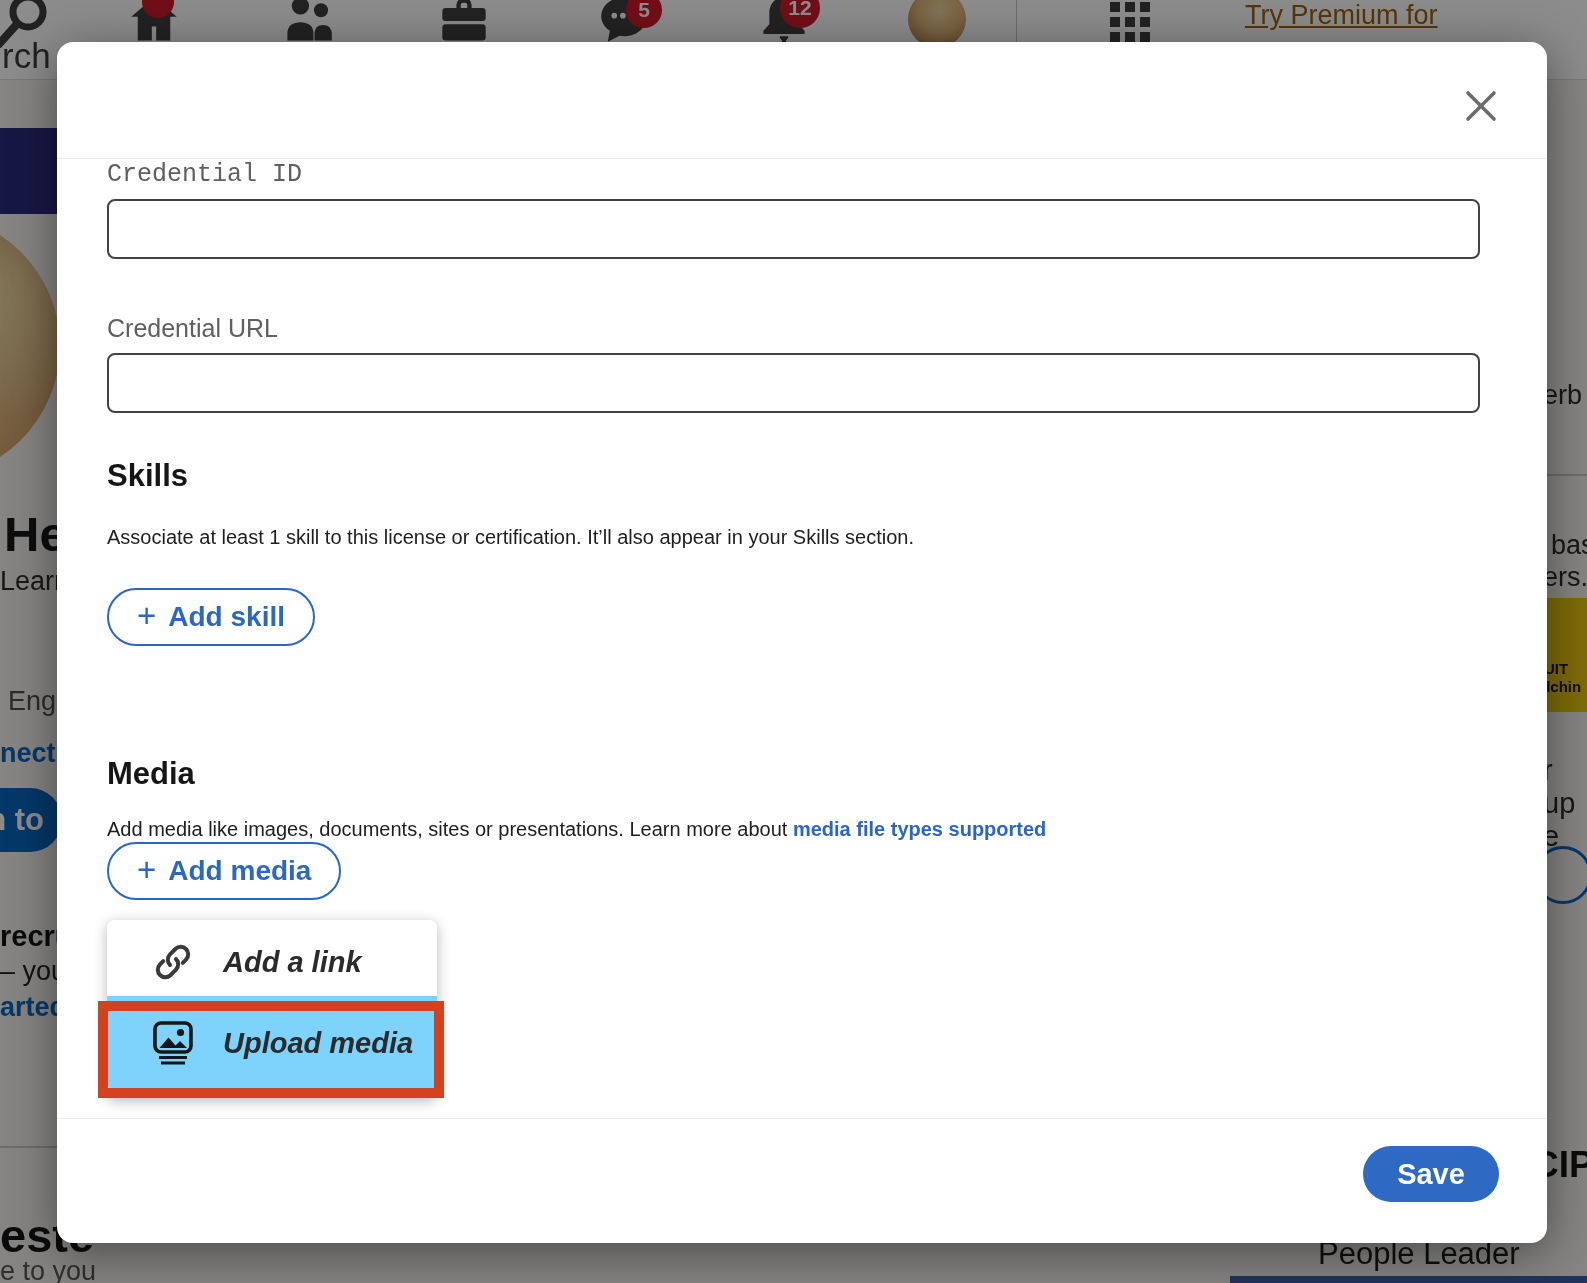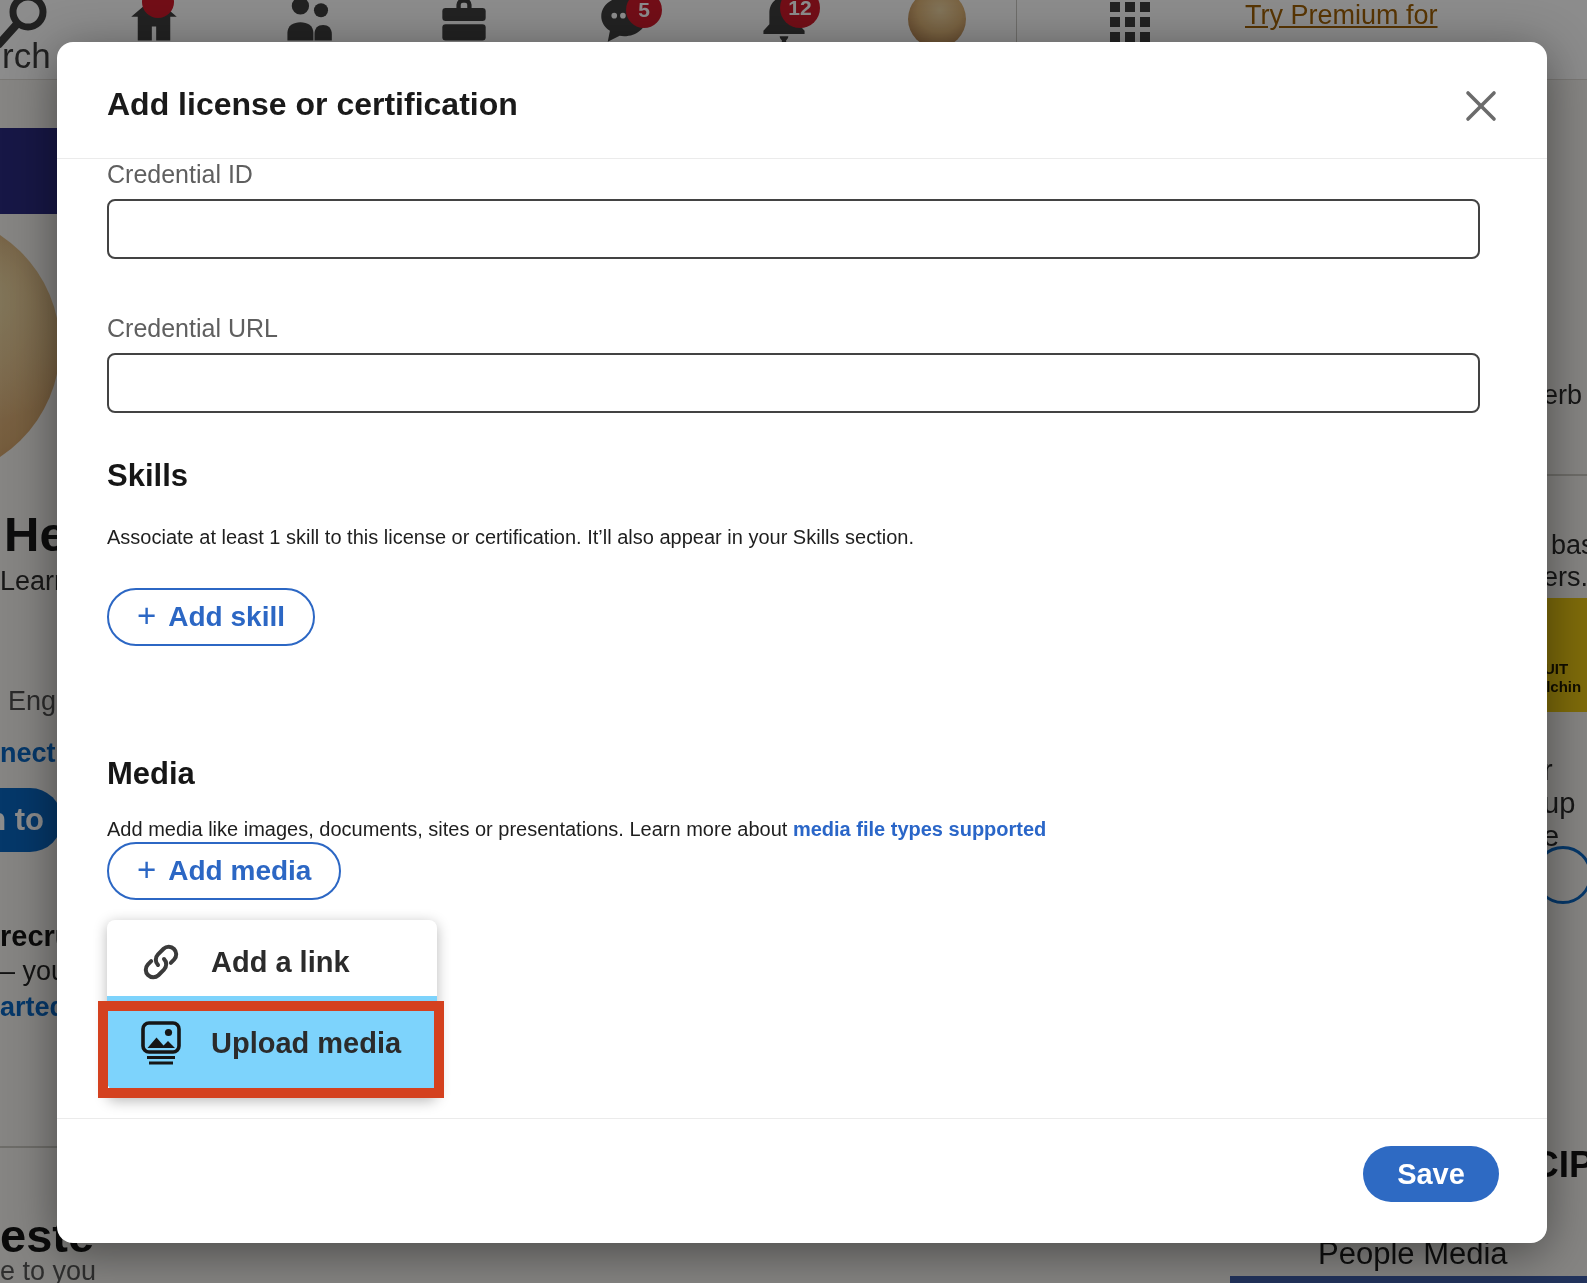--- a/index.html
+++ b/index.html
@@ -63,40 +63,40 @@
            border-radius:16px; box-shadow:0 10px 50px rgba(0,0,0,0.45); z-index:10; }
   .modal-title { position:absolute; left:50px; top:44px; font-size:32px; font-weight:bold; color:#1a1a1a; }
   .close-btn { position:absolute; left:1398px; top:38px; width:52px; height:52px; display:flex;
                align-items:center; justify-content:center; cursor:pointer; border:none; background:none; }
   .header-rule { position:absolute; left:0; top:116px; width:100%; height:1px; background:#ebebeb; }
 
   .field-label { position:absolute; left:50px; font-size:25px; color:#5f5f5f; }
   .text-input { position:absolute; left:50px; width:1373px; height:60px; border:2px solid #434343;
                 border-radius:8px; background:#fff; font-size:26px; padding:0 16px;
                 font-family:"Liberation Sans", sans-serif; }
-  .lbl-id { top:118px; } .inp-id { top:157px; }
+  .lbl-id { top:118px;font-family:Liberation Mono, monospace; } .inp-id { top:157px; }
   .lbl-url { top:272px; } .inp-url { top:311px; }
 
   .sec-h { position:absolute; left:50px; font-size:31px; font-weight:bold; color:#161616; }
   .sec-p { position:absolute; left:50px; font-size:20px; color:#1e1e1e; white-space:nowrap; }
   .skills-h { top:416px; } .skills-p { top:484px; }
   .media-h { top:674px;margin-top:40px; } .media-p { top:776px; }
   .inline-link { color:#2a66c8; font-weight:bold; cursor:pointer; }
 
   .pill-btn { position:absolute; left:50px; height:58px; border:2px solid #2c67c4; border-radius:29px;
               background:#fff; color:#2c67c4; font-size:28px; font-weight:bold;
               display:inline-flex; align-items:center; padding:0 28px; cursor:pointer;
               font-family:"Liberation Sans", sans-serif; }
   .pill-btn .plus { font-size:33px; font-weight:normal; margin-right:12px; margin-top:-3px; }
   .add-skill { top:546px; } .add-media { top:800px; }
 
   .menu { position:absolute; left:50px; top:878px; width:330px; height:178px; background:#fff;
           border-radius:8px; box-shadow:0 3px 14px rgba(0,0,0,0.28); z-index:2; }
   .menu-item { position:absolute; left:0; width:100%; display:flex; align-items:center;
-               padding-left:32px; cursor:pointer; }
+               padding-left:44px; cursor:pointer;font-style:italic; }
   .menu-item .mi-icon { width:44px; height:44px; margin-right:28px; flex:0 0 auto; }
   .menu-item .mi-label { font-size:29px; font-weight:bold; color:#2b2b2b; white-space:nowrap; }
   .mi-link { top:0; height:84px; }
   .mi-upload { top:76px; height:94px; background:#7dd3fc; border-radius:0 0 8px 8px; }
 
   .red-box { position:absolute; left:41px; top:959px; width:346px; height:97px;
              border:10px solid #d4411f; z-index:3; pointer-events:none; }
 
   .footer-rule { position:absolute; left:0; top:1076px; width:100%; height:1px; background:#ebebeb; }
   .save-btn { position:absolute; left:1306px; top:1104px; width:136px; height:56px; border-radius:28px;
@@ -187,27 +187,26 @@
   <div class="t-bas">bas</div>
   <div class="t-ers">ers.</div>
   <div class="yellow-box">
     <div class="yb1">UIT</div>
     <div class="yb2">ilchin</div>
   </div>
   <div class="t-rup">r up</div>
   <div class="t-e">e</div>
   <div class="ring"></div>
   <div class="t-cipi">CIPI</div>
-  <div class="t-leader">People Media</div>
+  <div class="t-leader">People Leader</div>
   <div class="navy-bar"></div>
 
   <div class="dim"></div>
 
   <div class="modal">
-    <div class="modal-title">Add license or certification</div>
     <button class="close-btn">
       <svg width="36" height="36" viewBox="0 0 36 36">
         <line x1="5" y1="5" x2="31" y2="31" stroke="#6b6b6b" stroke-width="3.6" stroke-linecap="round"></line>
         <line x1="31" y1="5" x2="5" y2="31" stroke="#6b6b6b" stroke-width="3.6" stroke-linecap="round"></line>
       </svg>
     </button>
     <div class="header-rule"></div>
 
     <div class="field-label lbl-id">Credential ID</div>
     <input class="text-input inp-id" type="text" value="" style="">

